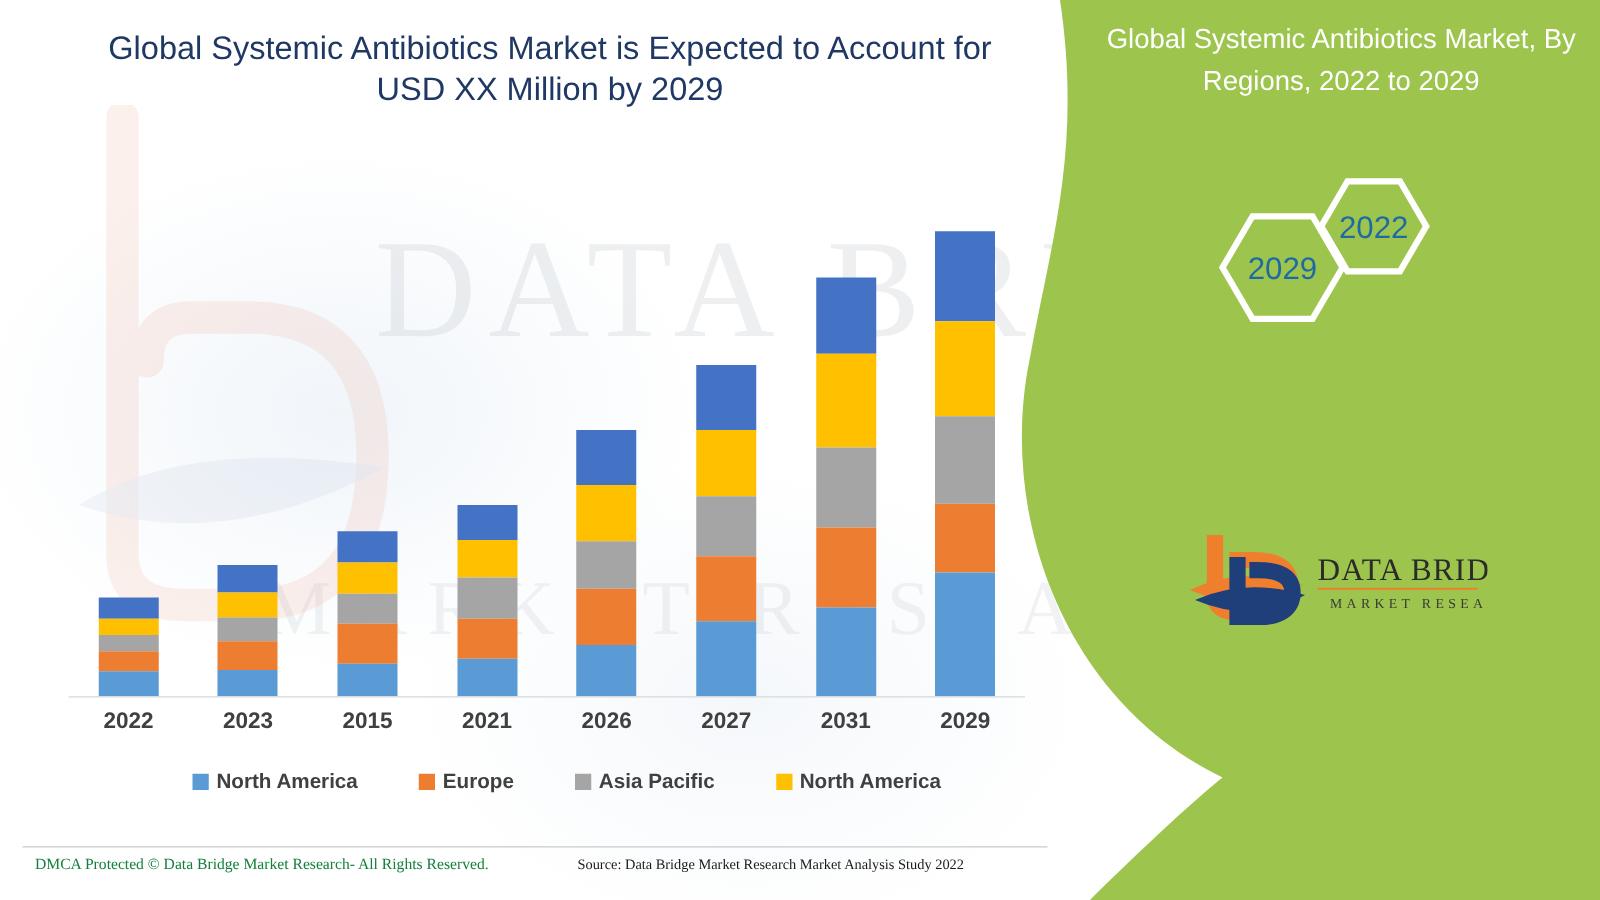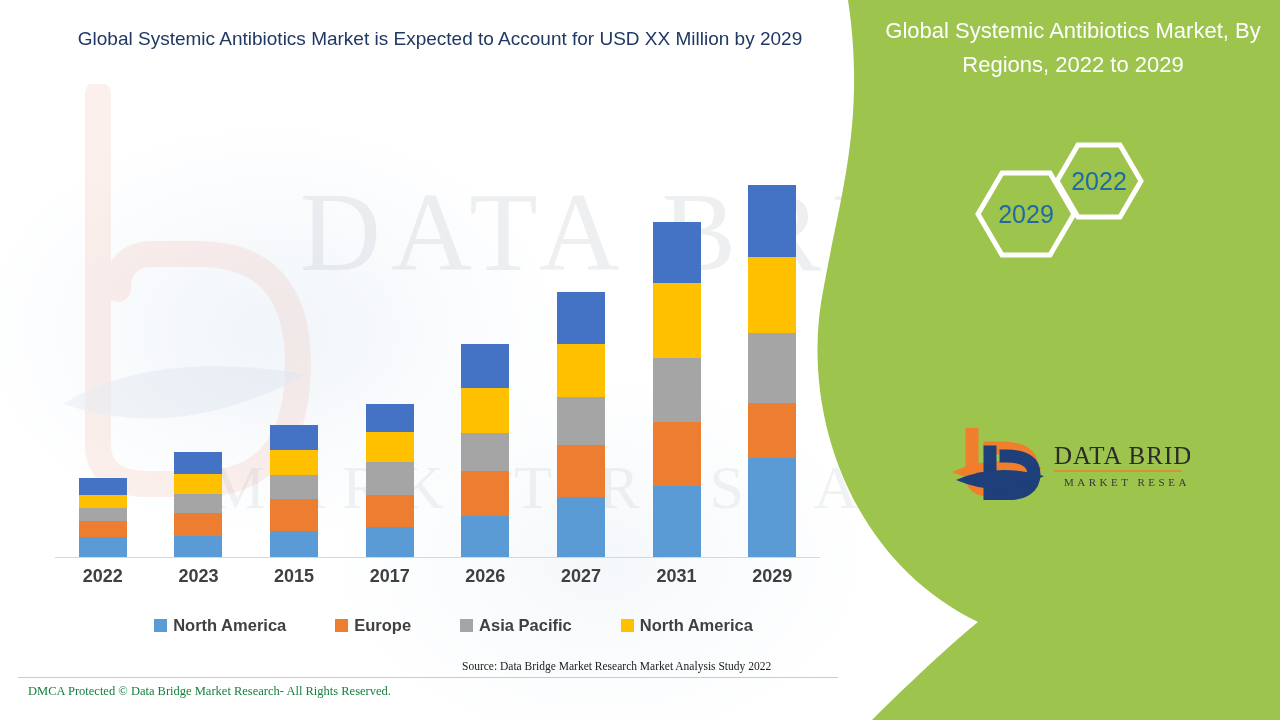--- a/index.html
+++ b/index.html
@@ -61,21 +61,21 @@
     letter-spacing: 16px;
     opacity: 0.13;
   }
 
   
   .chart-title {
     position: absolute;
     left: 60px; top: 22px;
     width: 760px;
     text-align: center;
-    font-size: 19px;
+    font-size: 26px;
     line-height: 33px;
     color: #1f3864;
     font-family: "Liberation Sans", sans-serif;
   }
 
   
   .plot {
     position: absolute;
     left: 55px;
     top: 140px;
@@ -172,21 +172,21 @@
     position: absolute;
     left: 28px; top: 684px;
     font-family: "Liberation Serif", serif;
     font-size: 12.5px;
     font-weight: normal;
     color: #15803d;
     white-space: nowrap;
   }
   .footer-right {
     position: absolute;
-    left: 462px; top: 660px;
+    left: 462px; top: 686px;
     font-family: "Liberation Serif", serif;
     font-size: 11.5px;
     color: #1a1a1a;
     white-space: nowrap;
     text-align: right;
   }
 
   
   .green-panel {
     position: absolute;
@@ -330,21 +330,21 @@
           </div>
         </div>
       </div>
     <div class="axis-line"></div>
   </div>
 
   <div class="xlabels" id="xlabels">
       <div class="xlabel">2022</div>
       <div class="xlabel">2023</div>
       <div class="xlabel">2015</div>
-      <div class="xlabel">2017</div>
+      <div class="xlabel">2021</div>
       <div class="xlabel">2026</div>
       <div class="xlabel">2027</div>
       <div class="xlabel">2031</div>
       <div class="xlabel">2029</div>
     </div>
 
   <div class="legend" id="legend">
       <div class="legend-item">
         <span class="legend-swatch" style="background: rgb(91, 155, 213);"></span>
         <span class="legend-label">North America</span>

